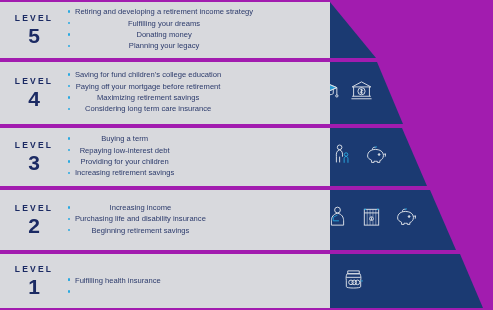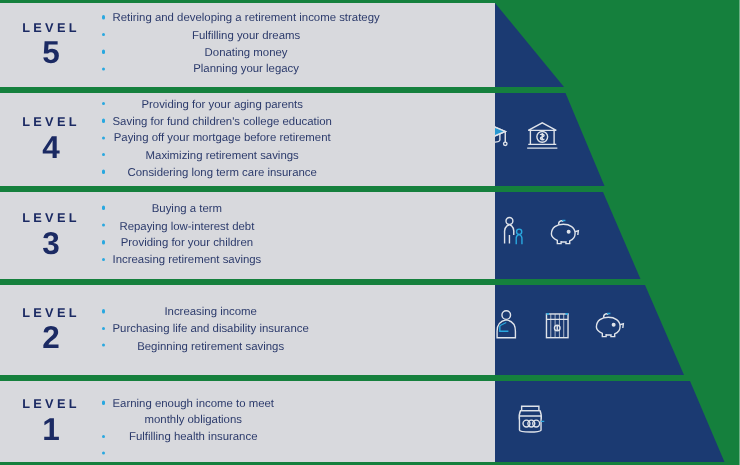--- a/index.html
+++ b/index.html
@@ -1,20 +1,20 @@
 <!DOCTYPE html>
 <html><head>
 <meta charset="utf-8">
 <style>
   html,body{margin:0;padding:0;background:#ffffff;}
   body{
     width:493px;height:310px;position:relative;overflow:hidden;
     font-family:"Liberation Sans","DejaVu Sans",sans-serif;
   }
-  .canvas{position:absolute;inset:0;background:#15803d;}
+  .canvas{position:absolute;inset:0;background:#a21caf;}
 
   
   .band{
     position:absolute;left:0;background:#d8d9dd;
     display:flex;align-items:center;box-sizing:border-box;
   }
   .band.b5{top:2px;  height:56px; width:330px;}
   .band.b4{top:62px; height:62px; width:330px;}
   .band.b3{top:128px;height:58px; width:330px;}
   .band.b2{top:190px;height:60px; width:330px;}
@@ -247,21 +247,20 @@
       <li><span class="dot"></span><span>Planning your legacy</span></li>
     </ul>
   </div>
 
   <div class="band b4">
     <div class="level-tag">
       <span class="level-word">LEVEL</span>
       <span class="level-num">4</span>
     </div>
     <ul class="bullets">
-      <li><span class="dot"></span><span>Providing for your aging parents</span></li>
       <li><span class="dot"></span><span>Saving for fund children's college education</span></li>
       <li><span class="dot"></span><span>Paying off your mortgage before retirement</span></li>
       <li><span class="dot"></span><span>Maximizing retirement savings</span></li>
       <li><span class="dot"></span><span>Considering long term care insurance</span></li>
     </ul>
   </div>
 
   <div class="band b3">
     <div class="level-tag">
       <span class="level-word">LEVEL</span>
@@ -286,20 +285,19 @@
       <li><span class="dot"></span><span>Beginning retirement savings</span></li>
     </ul>
   </div>
 
   <div class="band b1">
     <div class="level-tag">
       <span class="level-word">LEVEL</span>
       <span class="level-num">1</span>
     </div>
     <ul class="bullets">
-      <li><span class="dot"></span><span>Earning enough income to meet
-monthly obligations</span></li>
+      <li><span class="dot"></span></li>
       <li><span class="dot"></span><span>Fulfilling health insurance</span></li>
       <li><span class="dot"></span></li>
     </ul>
   </div>
 
 </div>
 
 </body></html>

